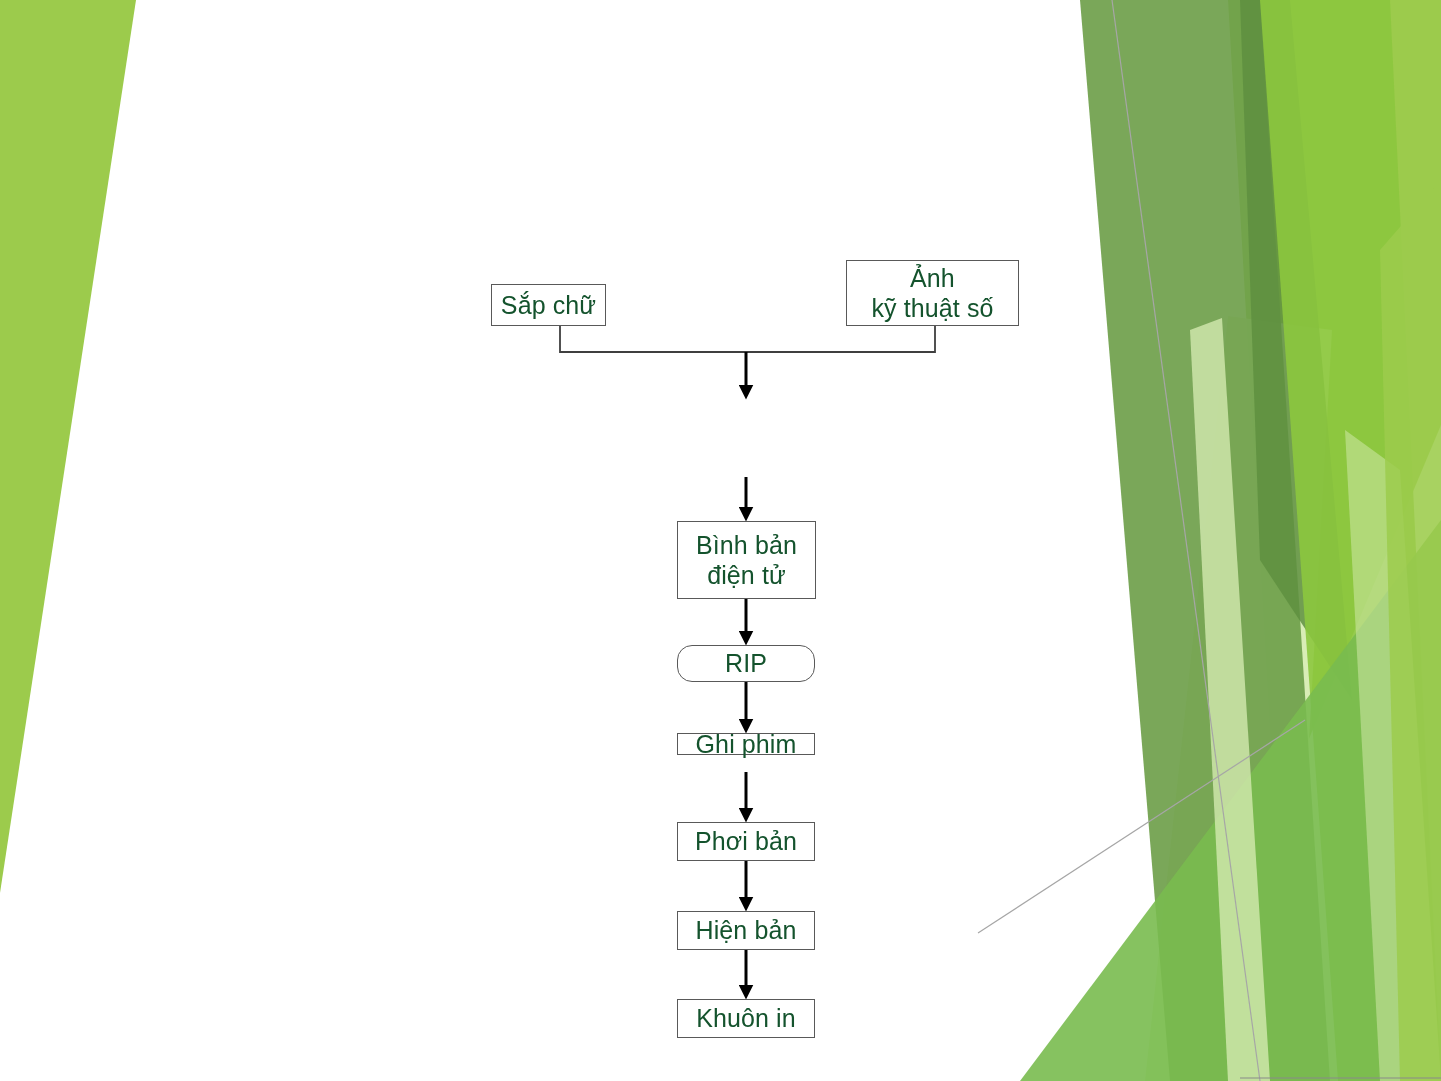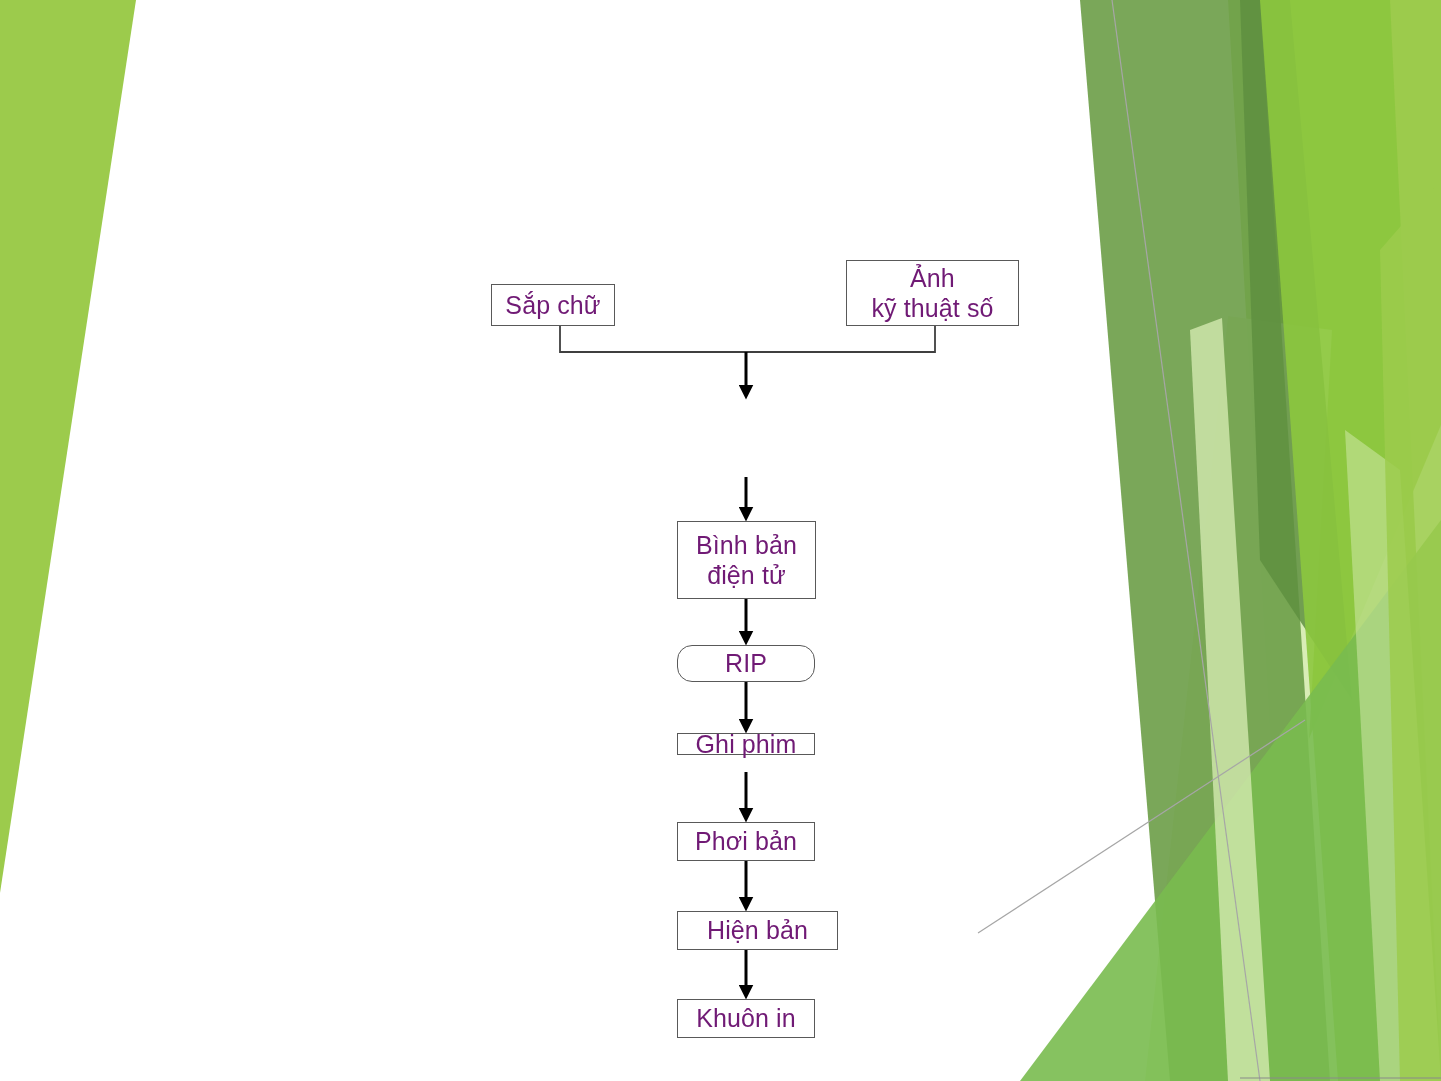--- a/index.html
+++ b/index.html
@@ -34,21 +34,21 @@
     left: 0;
     top: 0;
     width: 1441px;
     height: 1081px;
   }
   .node {
     position: absolute;
     box-sizing: border-box;
     border: 1.6px solid #595959;
     background: #ffffff;
-    color: #701a75;
+    color: #14532d;
     display: flex;
     align-items: center;
     justify-content: center;
     text-align: center;
     font-family: "Liberation Sans", sans-serif;
     font-size: 25px;
     line-height: 1.22;
     letter-spacing: .1px;
     white-space: pre-line;
     z-index: 3;
@@ -110,21 +110,21 @@
       <line x1="746" y1="352" x2="746" y2="392" stroke="#000000" stroke-width="3" marker-end="url(#arrowhead)"></line>
 
       <line x1="746" y1="477" x2="746" y2="514" stroke="#000000" stroke-width="3" marker-end="url(#arrowhead)"></line>
       <line x1="746" y1="599" x2="746" y2="638" stroke="#000000" stroke-width="3" marker-end="url(#arrowhead)"></line>
       <line x1="746" y1="682" x2="746" y2="726" stroke="#000000" stroke-width="3" marker-end="url(#arrowhead)"></line>
       <line x1="746" y1="772" x2="746" y2="815" stroke="#000000" stroke-width="3" marker-end="url(#arrowhead)"></line>
       <line x1="746" y1="861" x2="746" y2="904" stroke="#000000" stroke-width="3" marker-end="url(#arrowhead)"></line>
       <line x1="746" y1="950" x2="746" y2="992" stroke="#000000" stroke-width="3" marker-end="url(#arrowhead)"></line>
     </svg>
 
-    <div class="node" style="left:491px; top:284px; width:124px; height:42px;">
+    <div class="node" style="left:491px; top:284px; width:115px; height:42px;">
       <span>Sắp chữ</span>
     </div>
 
     <div class="node" style="left:846px; top:260px; width:173px; height:66px;">
       <span>Ảnh
 kỹ thuật số</span>
     </div>
 
 
     <div class="node" style="left:677px; top:521px; width:139px; height:78px;">
@@ -137,21 +137,21 @@
     </div>
 
     <div class="node" style="left:677px; top:733px; width:138px; height:22px;">
       <span>Ghi phim</span>
     </div>
 
     <div class="node" style="left:677px; top:822px; width:138px; height:39px;text-align:right;">
       <span>Phơi bản</span>
     </div>
 
-    <div class="node" style="left:677px; top:911px; width:161px; height:39px;">
+    <div class="node" style="left:677px; top:911px; width:138px; height:39px;">
       <span>Hiện bản</span>
     </div>
 
     <div class="node" style="left:677px; top:999px; width:138px; height:39px;">
       <span>Khuôn in</span>
     </div>
 
   </div>
 </div>
 

